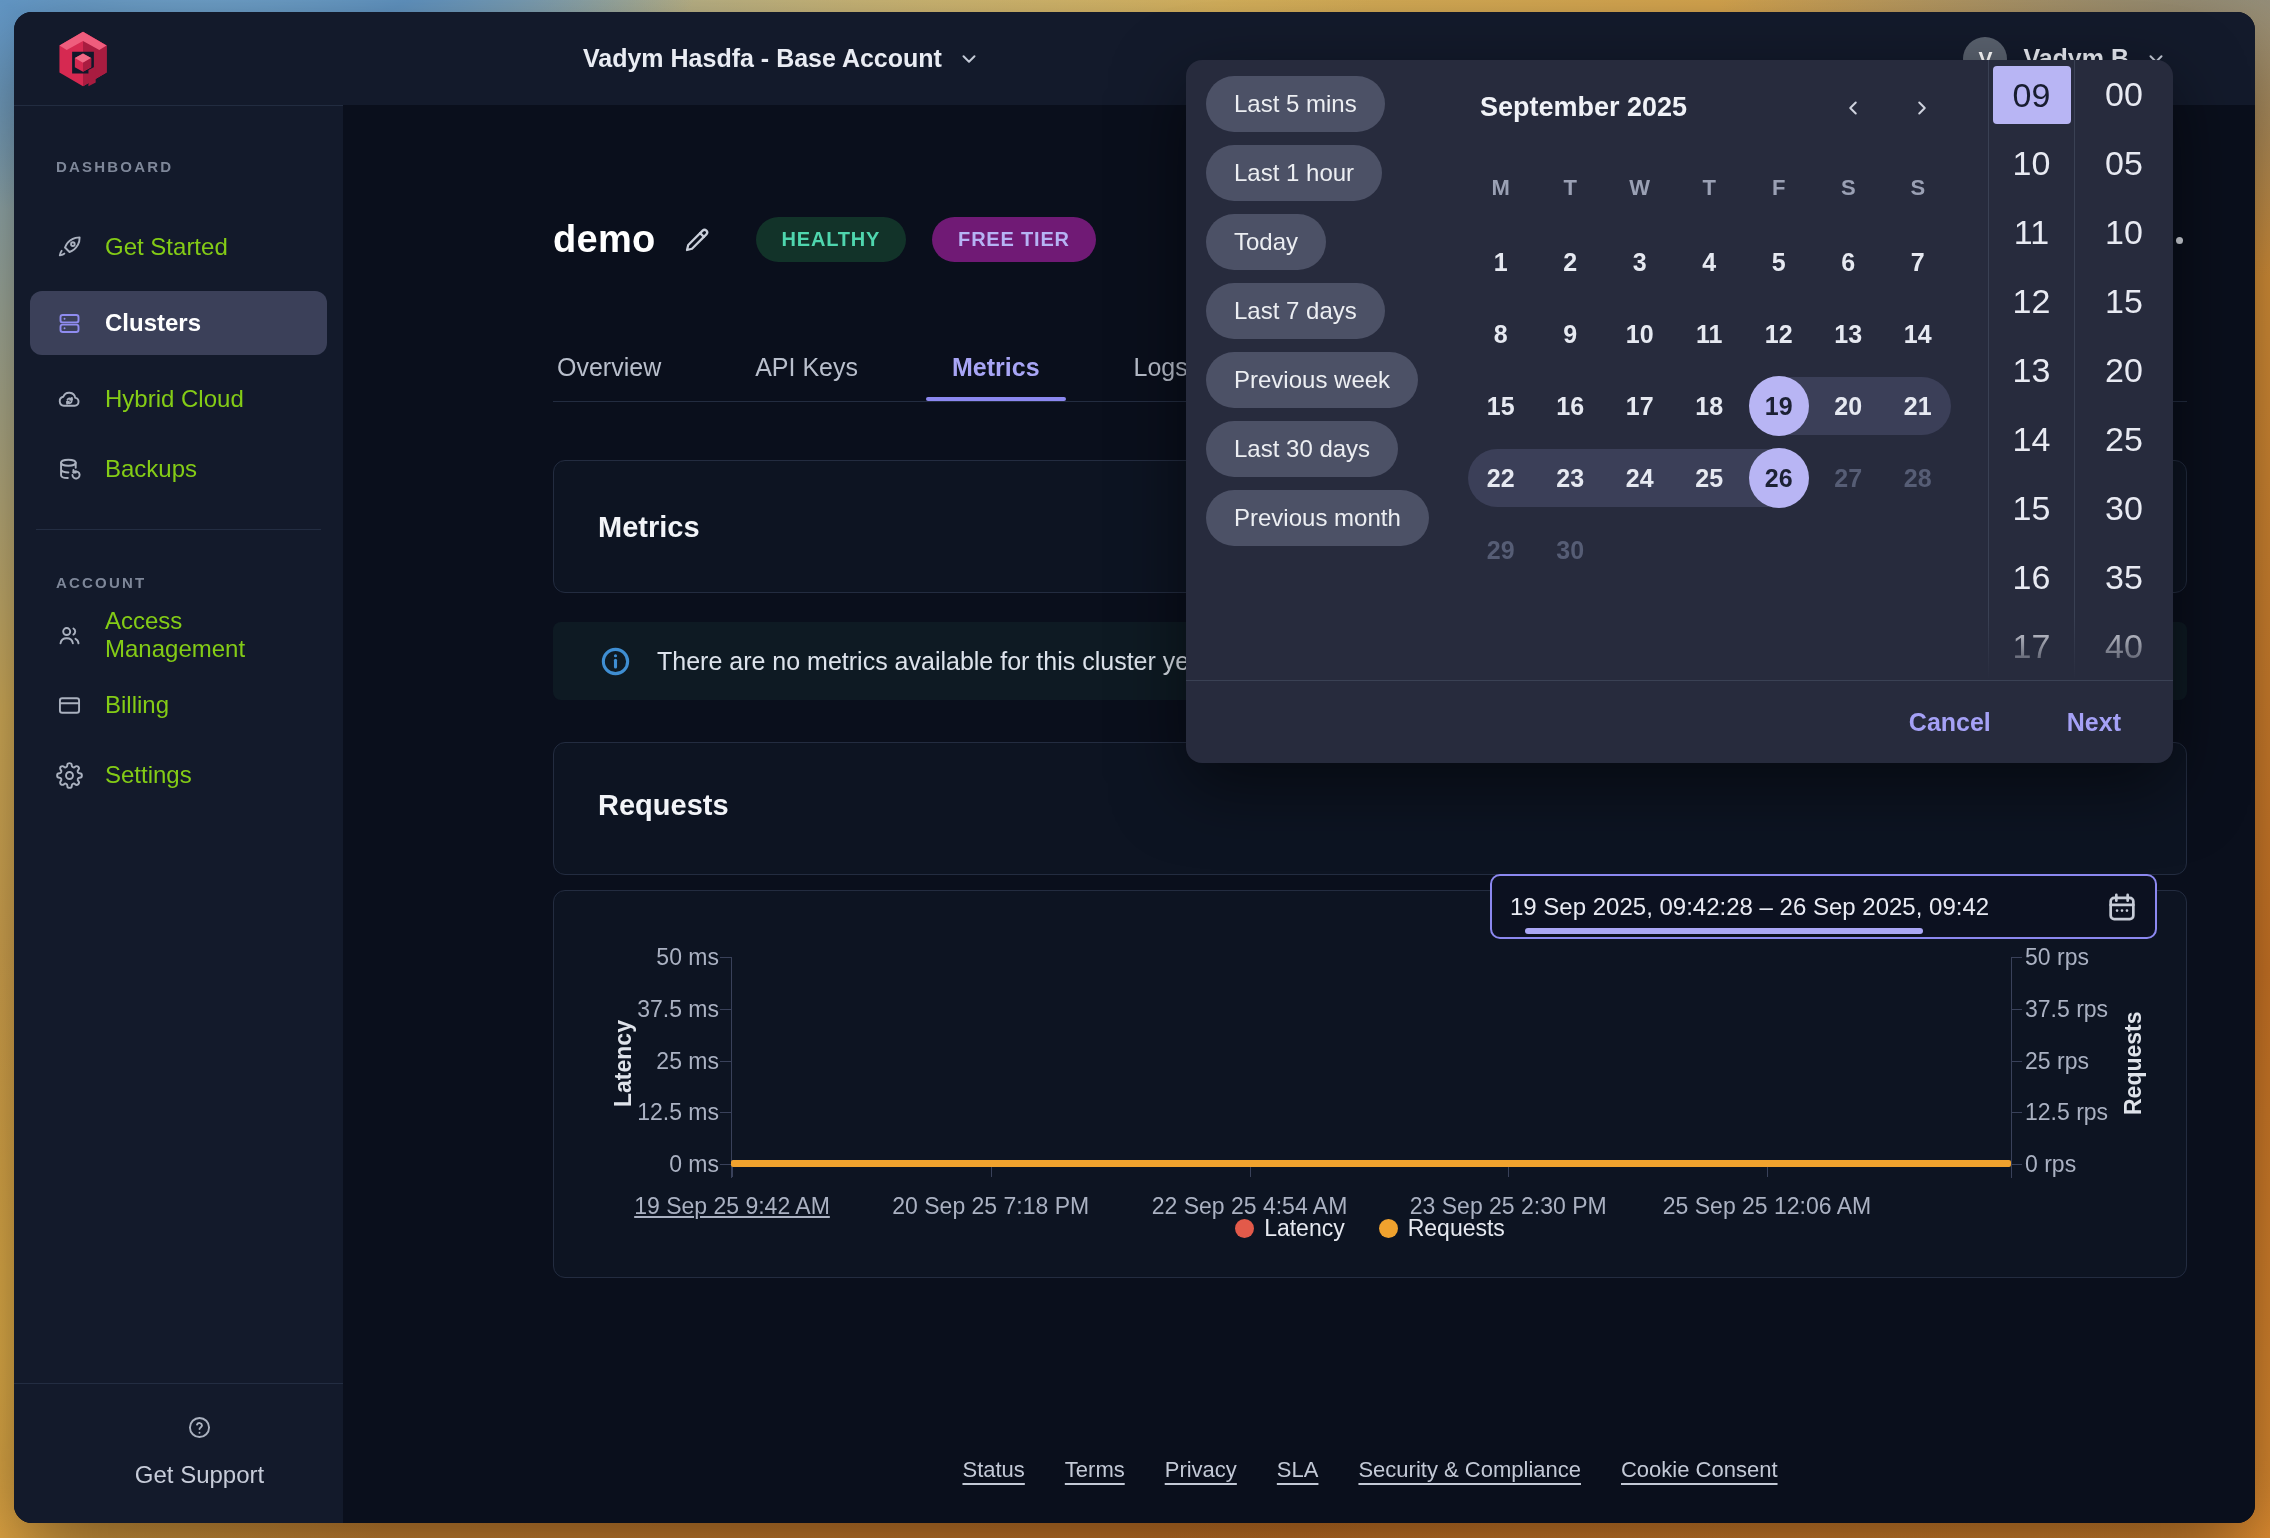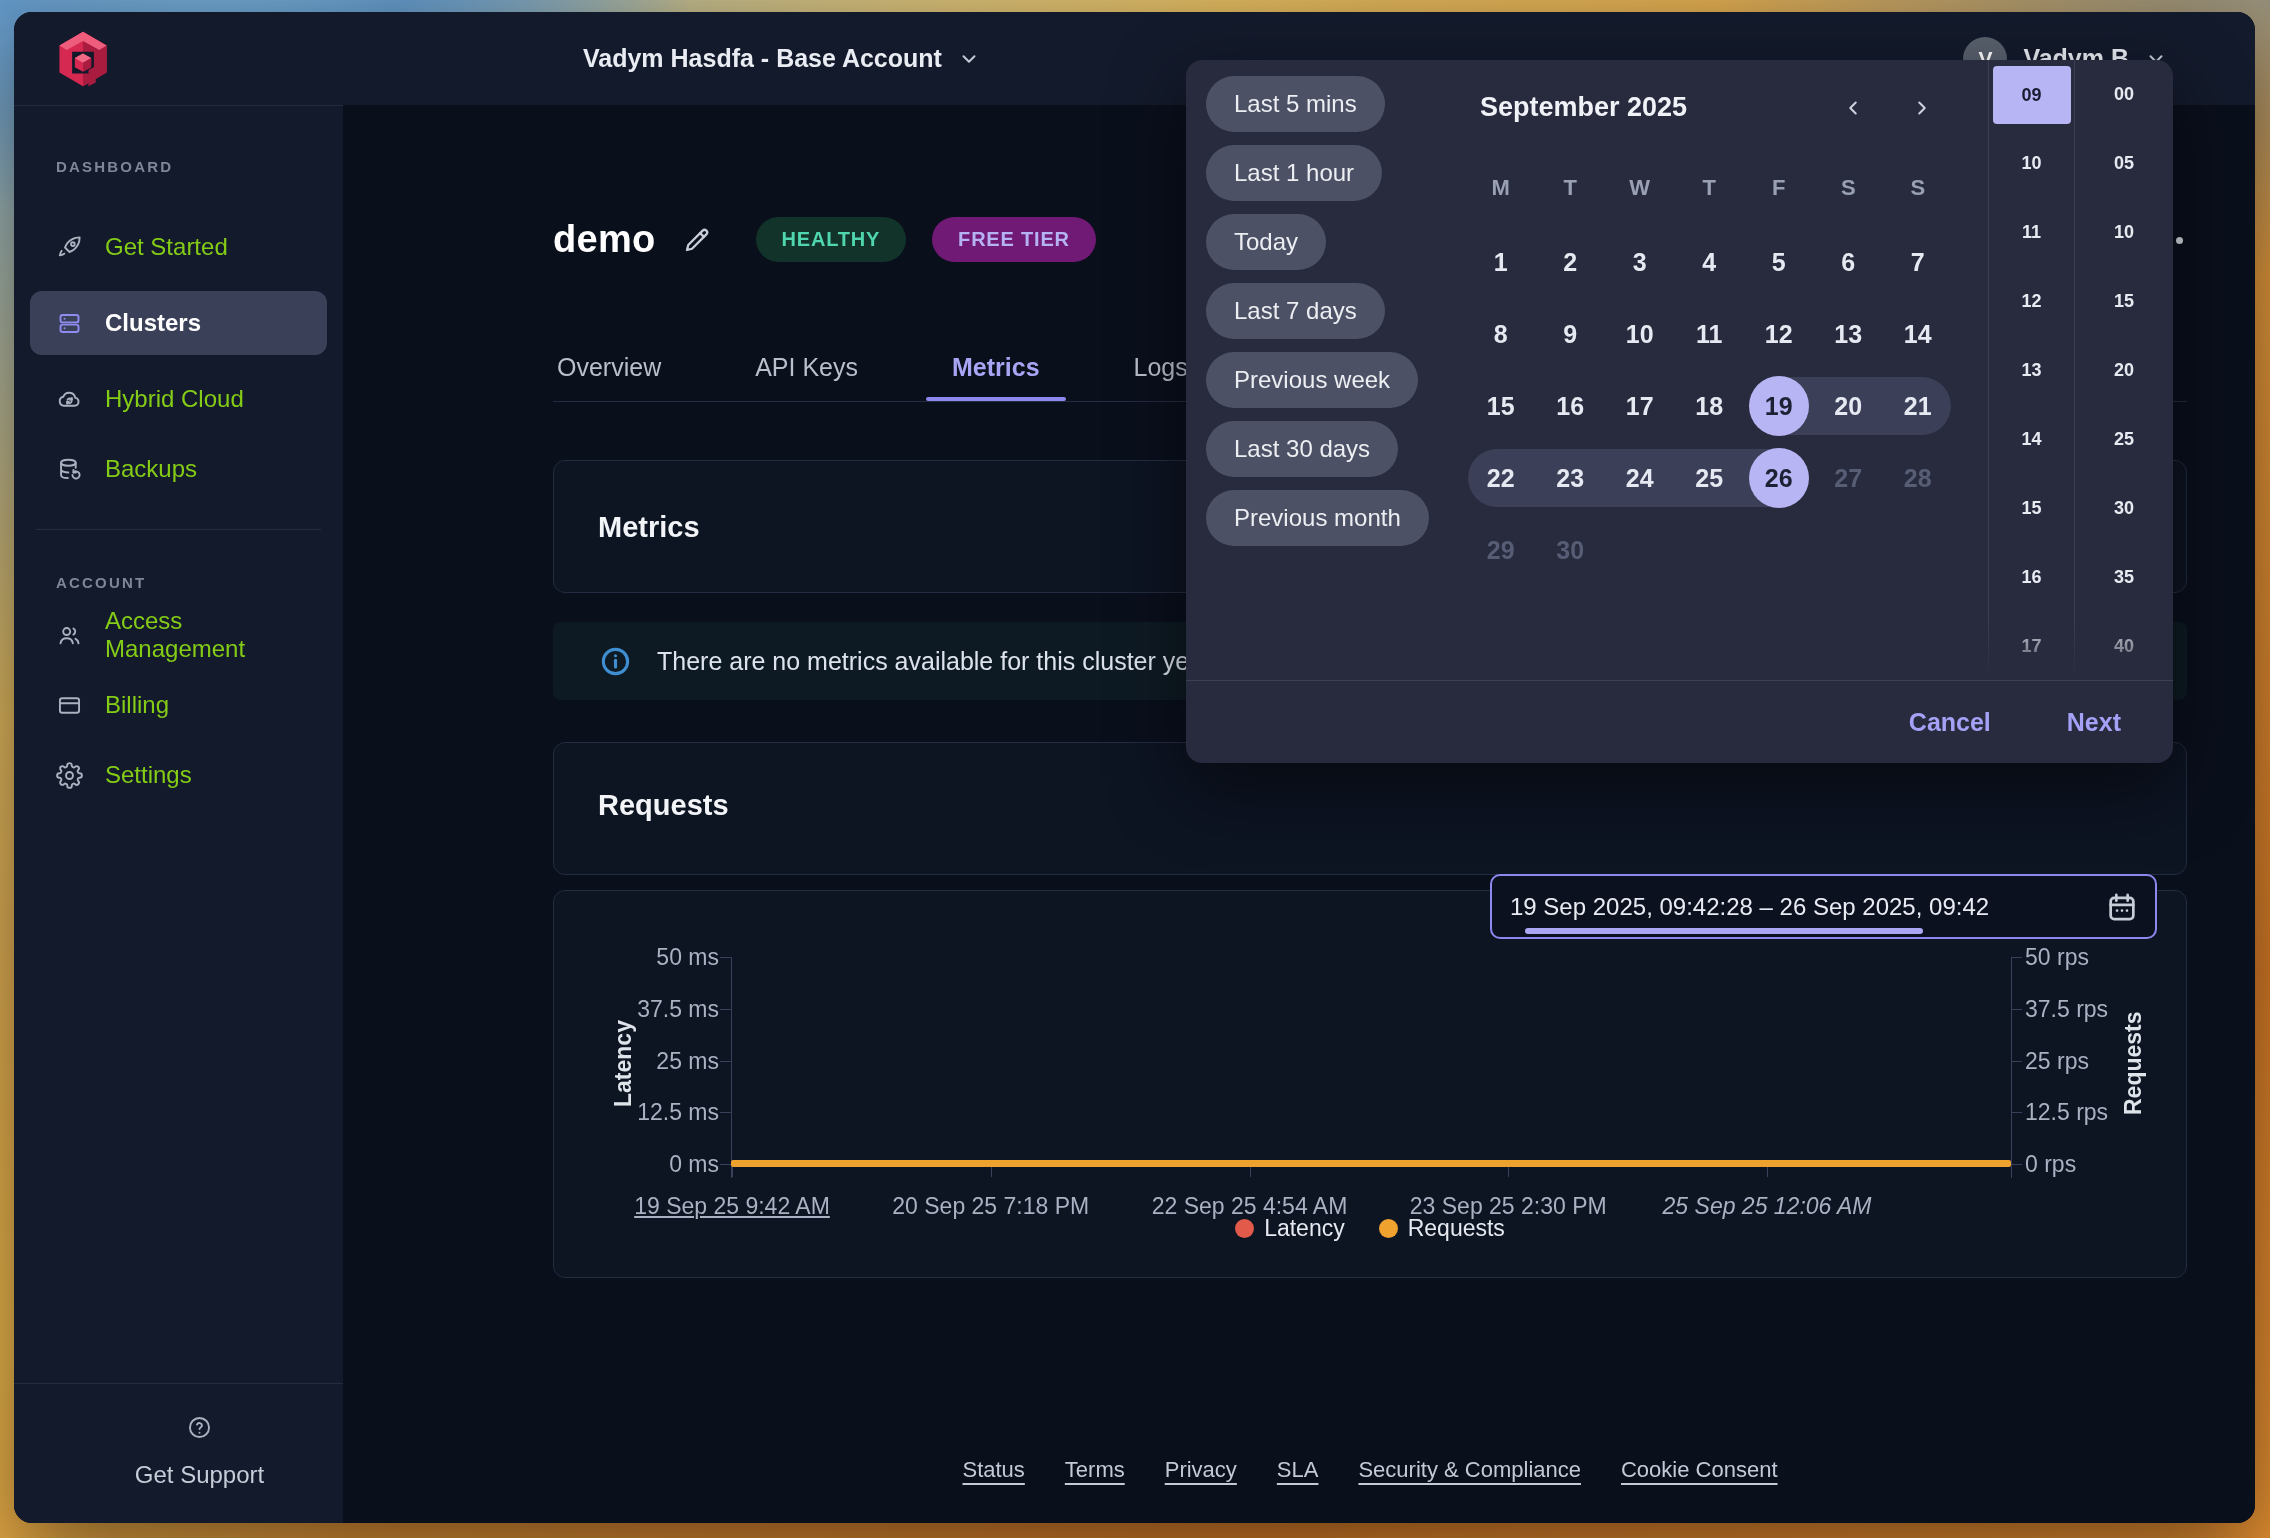--- a/index.html
+++ b/index.html
@@ -136,21 +136,21 @@
   .day-band.lhalf{left:0;right:50%;}
   .day-band.capL{border-top-left-radius:999px;border-bottom-left-radius:999px;left:2px;}
   .day-band.capR{border-top-right-radius:999px;border-bottom-right-radius:999px;right:2px;}
   .day-circle{position:absolute;left:50%;top:50%;width:60px;height:60px;margin:-30px 0 0 -30px;
     border-radius:50%;background:#b8b5f4;}
   .day-num{position:relative;z-index:2;}
   .day-cell.sel .day-num{color:#1c2134;}
   .vdiv{position:absolute;top:0;width:1px;height:620px;background:#3a4154;}
   .time-col{position:absolute;top:0;height:620px;overflow:hidden;}
   .time-item{height:69px;display:flex;align-items:center;justify-content:center;
-    color:#e8eaf2;font-size:18px;cursor:pointer;font-weight:bold;}
+    color:#e8eaf2;font-size:34px;cursor:pointer;}
   .time-item.selected{background:#b8b5f4;color:#181d30;border-radius:4px;width:78px;
     height:58px;margin:6px auto 5px auto;}
   .time-fade{position:absolute;left:0;right:0;bottom:83px;height:64px;
     background:linear-gradient(rgba(39,43,61,0),#272b3d);pointer-events:none;}
   .pop-footer{position:absolute;left:0;right:0;top:620px;height:83px;
     border-top:1px solid #3a4154;display:flex;align-items:center;justify-content:flex-end;
     gap:64px;padding-right:46px;box-sizing:border-box;}
   .pop-footer .txt-btn{background:none;border:none;color:#a5a1f6;font-size:25px;
     font-weight:600;cursor:pointer;font-family:inherit;}
 </style>
@@ -351,21 +351,21 @@
           <div class="ylab" style="left: 1471px; top: 258px;">0 rps</div>
           <div class="tickdash-h" style="left: 1457px; top: 273px;"></div>
           <div class="xlab" style="left: 178px; text-decoration: underline;">19 Sep 25 9:42 AM</div>
           <div class="tickdash-v" style="left: 178px; top: 273px;"></div>
           <div class="xlab" style="left: 436.75px;">20 Sep 25 7:18 PM</div>
           <div class="tickdash-v" style="left: 436.75px; top: 273px;"></div>
           <div class="xlab" style="left: 695.5px;">22 Sep 25 4:54 AM</div>
           <div class="tickdash-v" style="left: 695.5px; top: 273px;"></div>
           <div class="xlab" style="left: 954.25px;">23 Sep 25 2:30 PM</div>
           <div class="tickdash-v" style="left: 954.25px; top: 273px;"></div>
-          <div class="xlab" style="left: 1213px; font-style: italic;">25 Sep 25 12:06 AM</div>
+          <div class="xlab" style="left: 1213px;">25 Sep 25 12:06 AM</div>
           <div class="tickdash-v" style="left: 1213px; top: 273px;"></div>
           <div class="axis-title" style="left: 56px; top: 108px; height: 130px;">Latency</div>
           <div class="axis-title" style="left: 1566px; top: 102px; height: 140px;">Requests</div>
           <div class="zero-line" style="background: rgb(240, 162, 46);"></div>
           <div class="legend">
             <div class="legend-item">
               <span class="legend-dot" style="background: rgb(226, 90, 74);"></span>
               <span>Latency</span>
             </div>
             <div class="legend-item">

